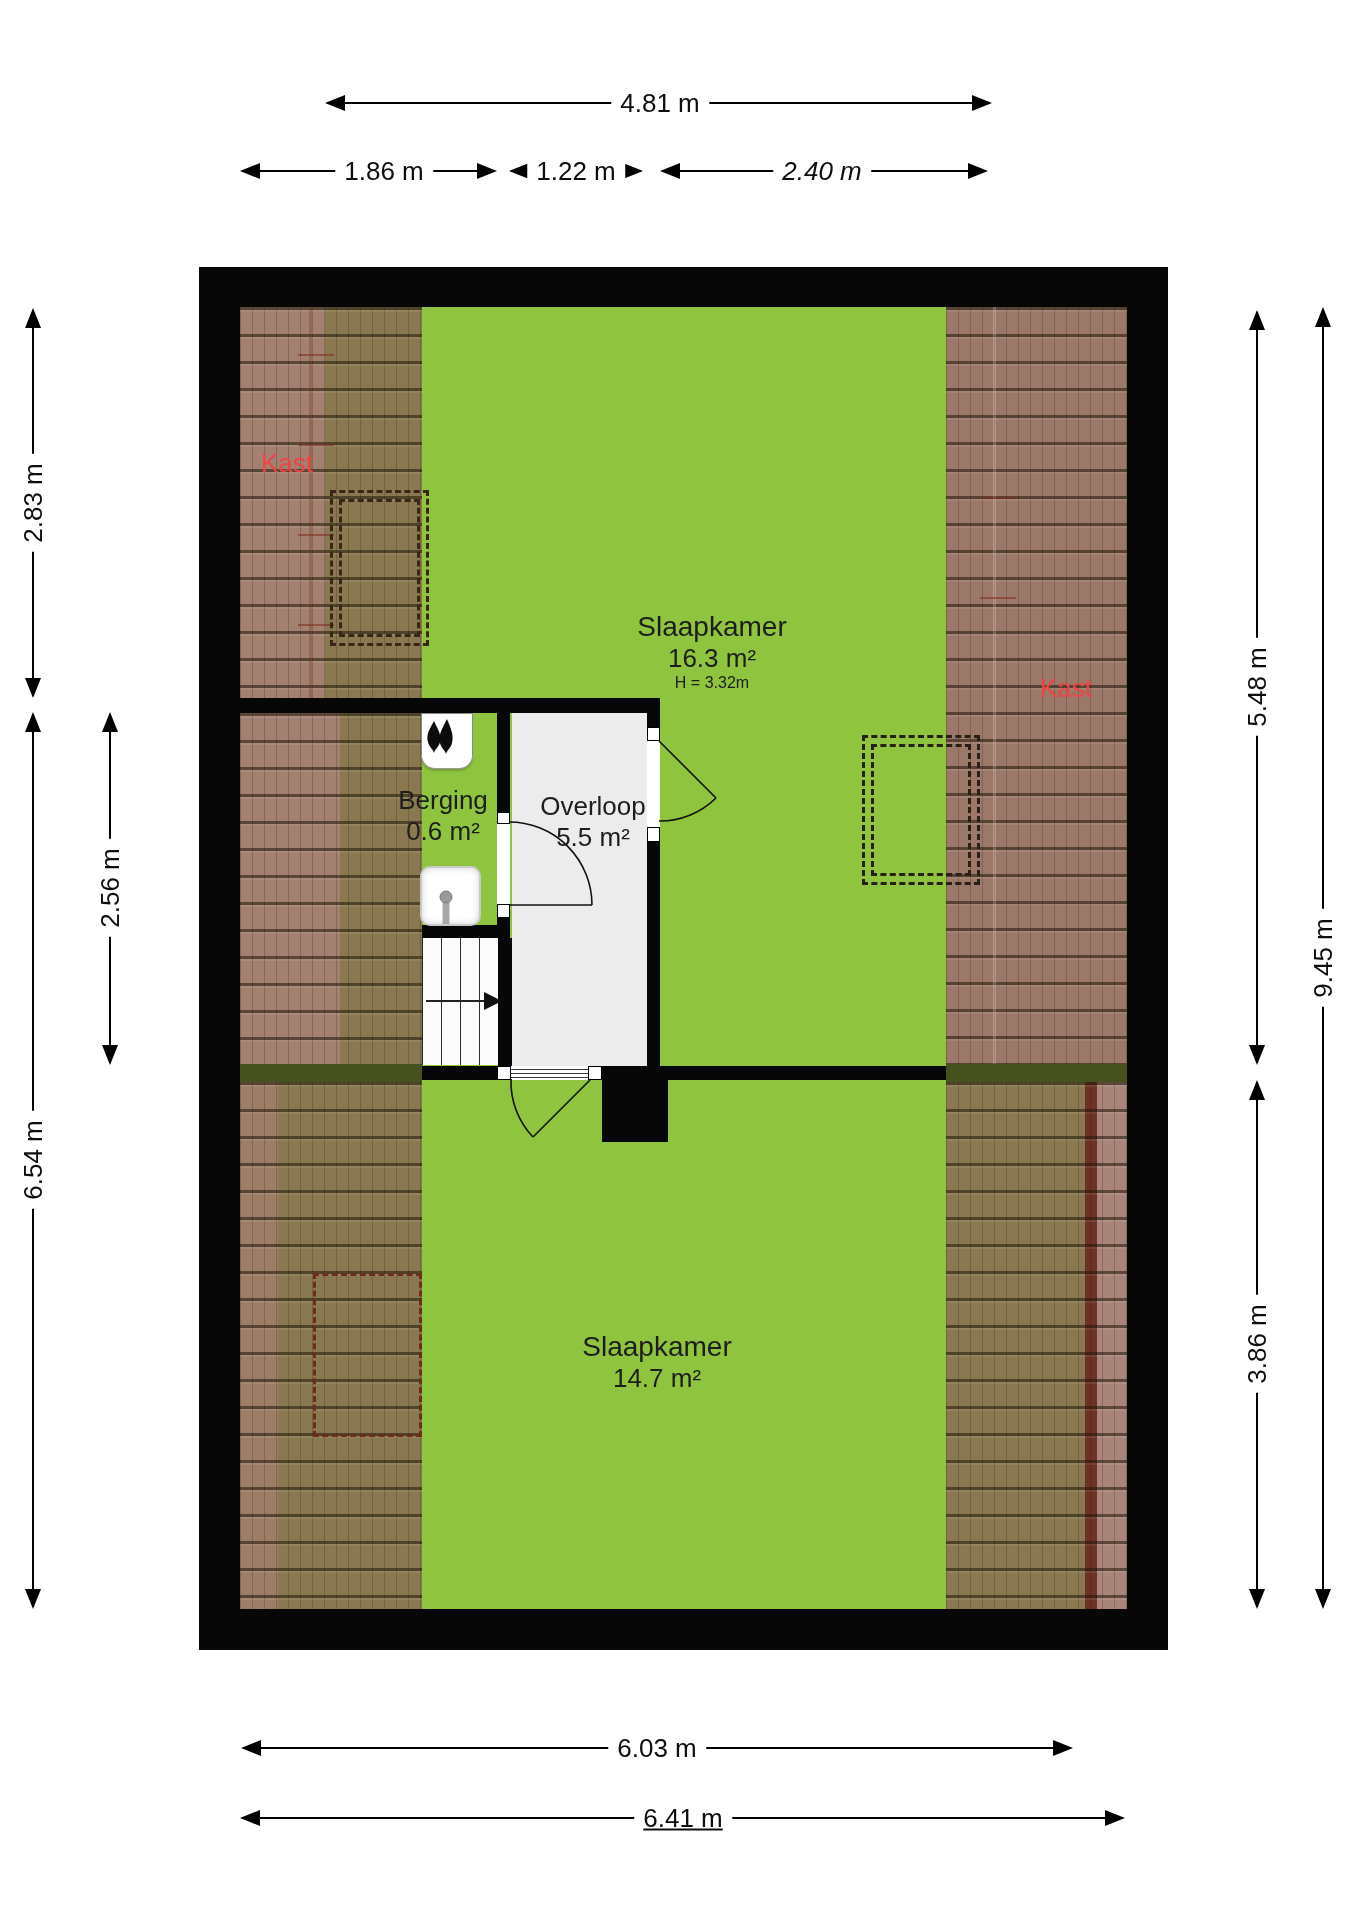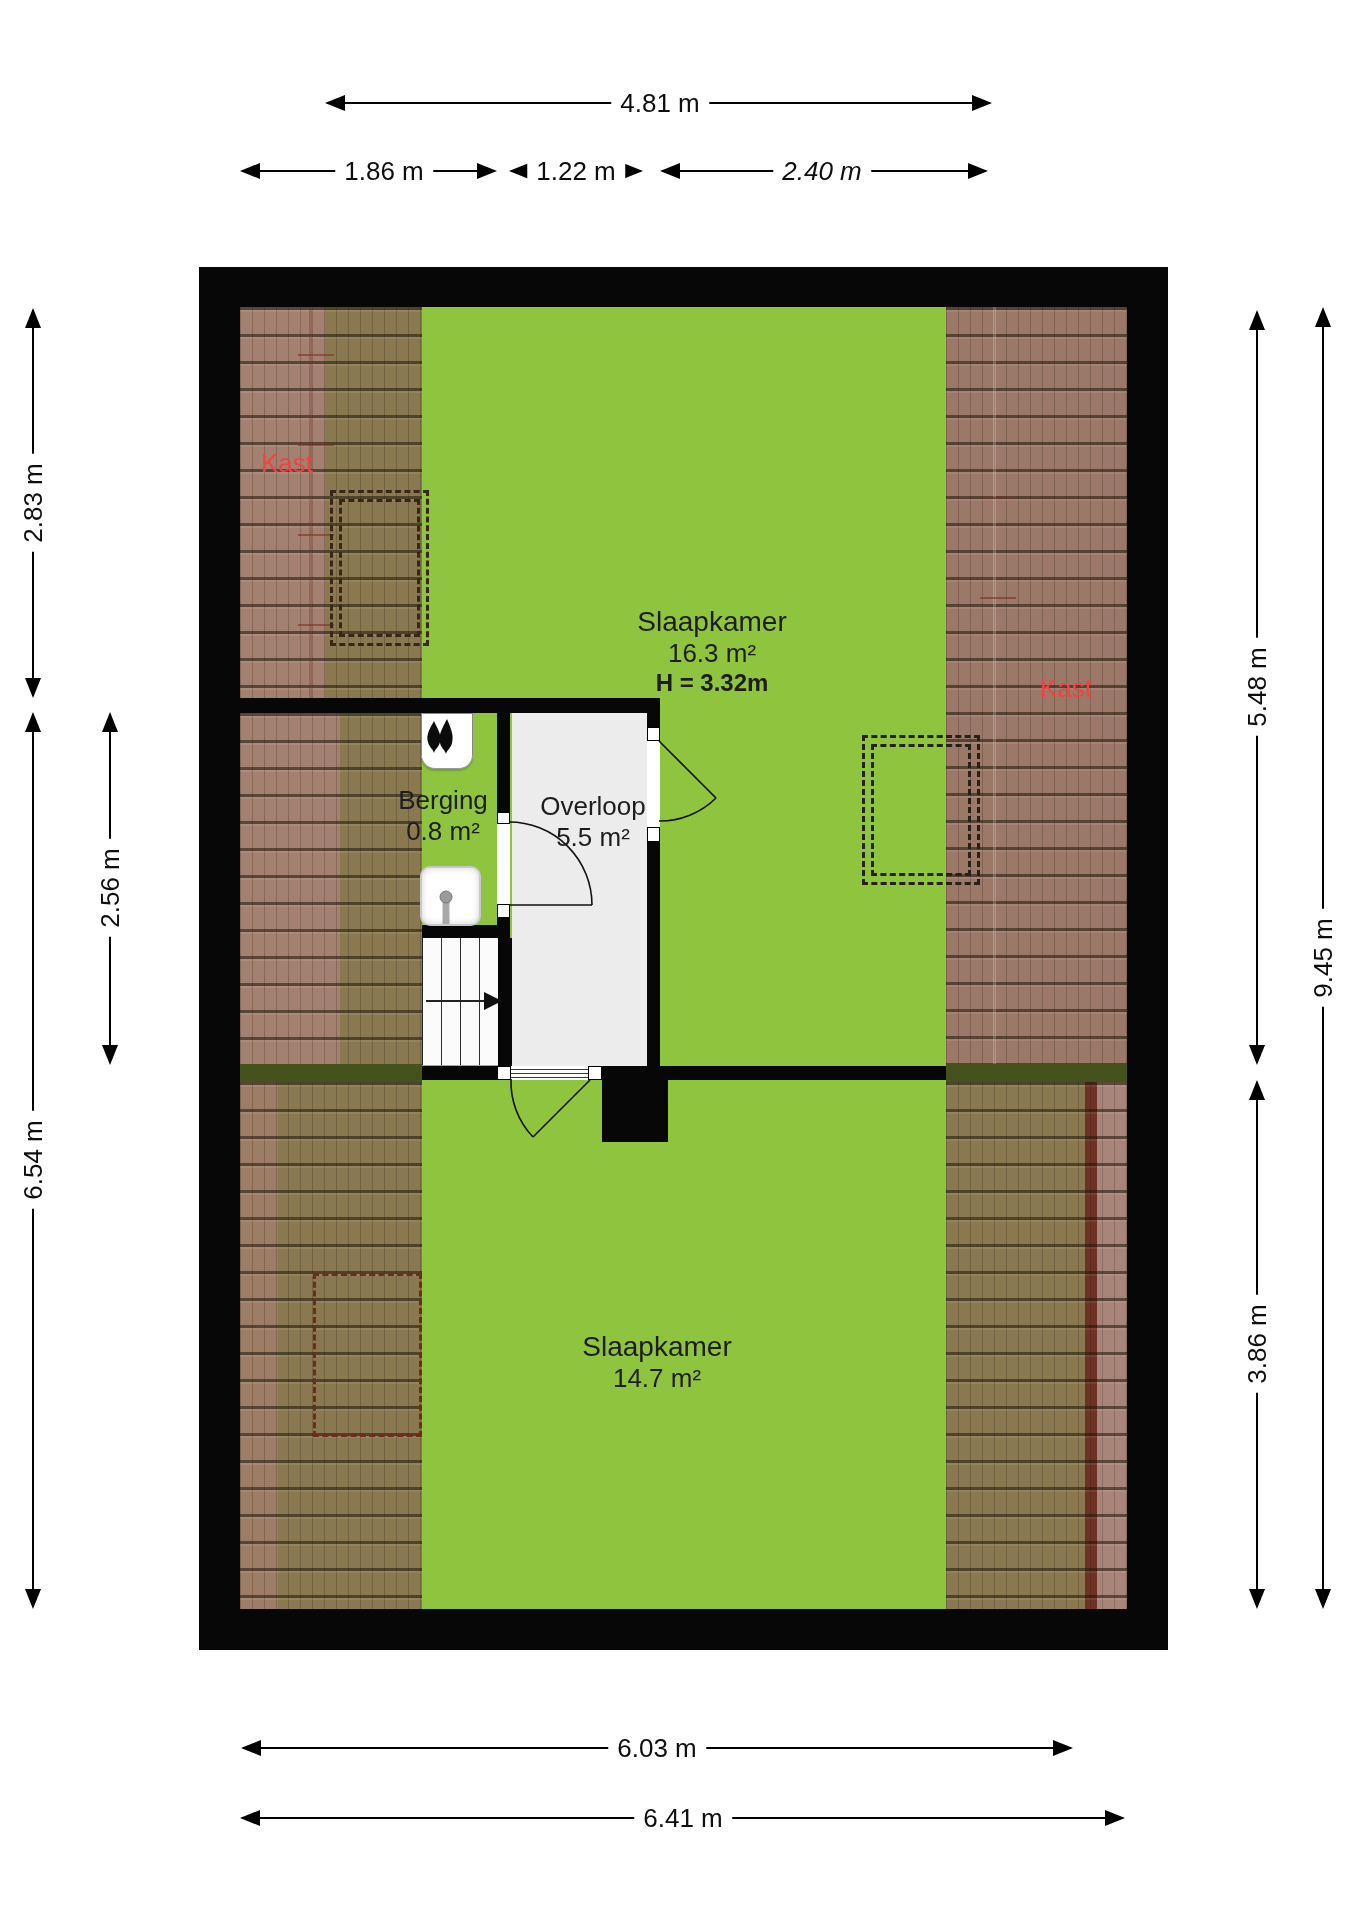--- a/index.html
+++ b/index.html
@@ -42,21 +42,21 @@
   .dashed{position:absolute;border:3px dashed #3A2518;box-sizing:border-box;}
   .dashed.double::before{content:"";position:absolute;inset:6px;border:2px dashed inherit;border-color:inherit;border-style:dashed;}
   .dashed.dark{border-color:#262017;}
   .dashed.red{border-color:#6B2E1D;}
 
   
   .room-label{position:absolute;transform:translate(-50%,-50%);text-align:center;color:#1d1d1d;
     line-height:1.18;white-space:nowrap;z-index:7;}
   .room-label .l1{font-size:28px;}
   .room-label .l2{font-size:26px;}
-  .room-label .l3{font-size:24px;font-weight:bold;}
+  .room-label .l3{font-size:16px;}
   .kast-label{position:absolute;transform:translate(-50%,-50%);font-size:26px;color:#ef4444;z-index:7;white-space:nowrap;}
   .dim-label{position:absolute;transform:translate(-50%,-50%);font-size:26px;color:#0e0e0e;background:#fff;
     padding:1px 9px;white-space:nowrap;z-index:7;}
   .dim-label.vert{transform:translate(-50%,-50%) rotate(-90deg);}
 
   svg.overlay{position:absolute;left:0;top:0;z-index:6;pointer-events:none;}
 </style>
 </head>
 <body>
 
@@ -175,35 +175,35 @@
     <div class="l1">Slaapkamer</div>
     <div class="l2">16.3 m²</div>
     <div class="l3">H = 3.32m</div>
   </div>
   <div class="room-label" style="left:657px;top:1362px;">
     <div class="l1">Slaapkamer</div>
     <div class="l2">14.7 m²</div>
   </div>
   <div class="room-label" style="left:443px;top:816px;">
     <div class="l2">Berging</div>
-    <div class="l2">0.8 m²</div>
+    <div class="l2">0.6 m²</div>
   </div>
   <div class="room-label" style="left:584px;top:822px;margin-left:9px;">
     <div class="l2">Overloop</div>
     <div class="l2">5.5 m²</div>
   </div>
   <div class="kast-label" style="left:287px;top:463px;">Kast</div>
   <div class="kast-label" style="left:1066px;top:688px;">Kast</div>
 
   <div class="dim-label" style="left:660px;top:103px;">4.81 m</div>
   <div class="dim-label" style="left:384px;top:171px;">1.86 m</div>
   <div class="dim-label" style="left:576px;top:171px;">1.22 m</div>
   <div class="dim-label" style="left:822px;top:171px;font-style:italic;">2.40 m</div>
   <div class="dim-label vert" style="left:33px;top:503px;">2.83 m</div>
   <div class="dim-label vert" style="left:110px;top:888px;">2.56 m</div>
   <div class="dim-label vert" style="left:33px;top:1160px;">6.54 m</div>
   <div class="dim-label vert" style="left:1257px;top:687px;">5.48 m</div>
   <div class="dim-label vert" style="left:1323px;top:958px;">9.45 m</div>
   <div class="dim-label vert" style="left:1257px;top:1344px;">3.86 m</div>
   <div class="dim-label" style="left:657px;top:1748px;">6.03 m</div>
-  <div class="dim-label" style="left:683px;top:1818px;">6.41 m</div>
+  <div class="dim-label" style="left:683px;top:1818px;text-decoration:underline;">6.41 m</div>
 
 </div>
 
 </body></html>

